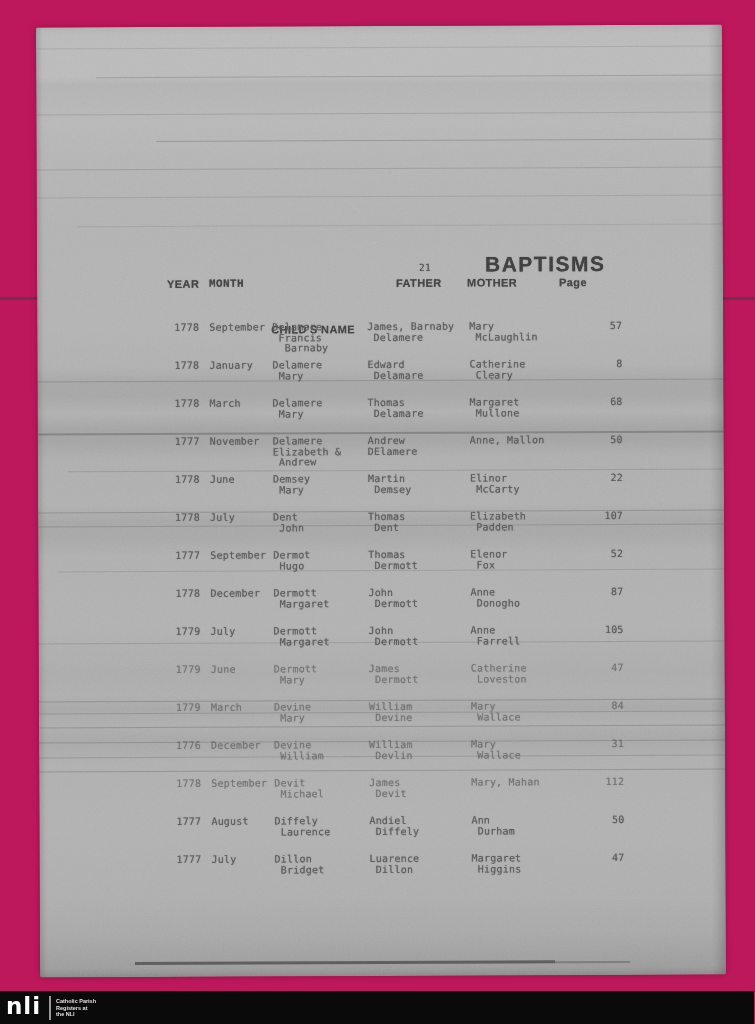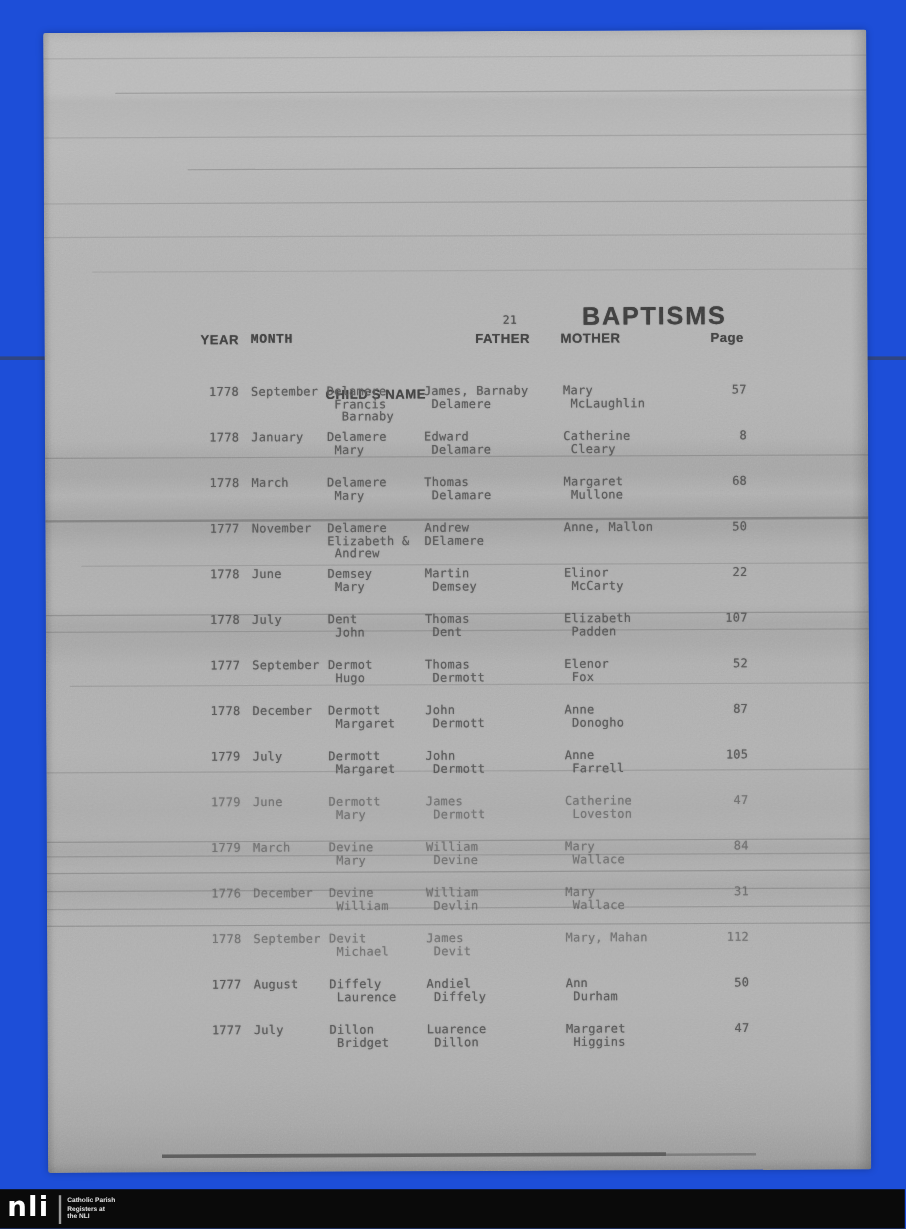--- a/index.html
+++ b/index.html
@@ -1,16 +1,16 @@
 <!DOCTYPE html>
 <html><head>
 <meta charset="utf-8">
 <style>
   html,body{margin:0;padding:0;background:#4d4d4d;}
-  .stage{position:relative;width:755px;height:1024px;background:#1d4ed8;overflow:hidden;
+  .stage{position:relative;width:755px;height:1024px;background:#be185d;overflow:hidden;
          font-family:"DejaVu Sans Mono",monospace;}
   
   .bg-line{position:absolute;left:0;top:297px;width:755px;height:3px;background:#3e3e3e;opacity:.55;z-index:0;}
 
   
   .page{position:absolute;left:38px;top:26px;width:686px;height:950px;z-index:1;
         transform:rotate(-0.25deg);border-radius:2px;overflow:hidden;
         background:
           linear-gradient(90deg, rgba(0,0,0,.10) 0px, rgba(0,0,0,0) 6px, rgba(0,0,0,0) 672px, rgba(0,0,0,.14) 686px),
           linear-gradient(180deg,
@@ -29,29 +29,29 @@
          letter-spacing:.2px;text-shadow:0 0 1px rgba(90,90,90,.85);}
   .hdr{position:absolute;font-family:"Liberation Sans",sans-serif;font-weight:bold;
        font-size:11px;letter-spacing:.4px;color:#3c3c3c;text-shadow:0 0 .8px rgba(70,70,70,.8);}
   .pg-num{position:absolute;left:382px;top:237px;font-size:9.5px;color:#4a4a4a;text-shadow:0 0 1px rgba(80,80,80,.8);}
   .title{position:absolute;left:448px;top:227px;font-family:"Liberation Sans",sans-serif;
          font-weight:bold;font-size:21px;letter-spacing:1.5px;color:#383838;
          text-shadow:0 0 .9px rgba(60,60,60,.9);}
 
   .col-year{left:130px;top:251px;}  .col-month{left:172px;top:251px;font-family:Liberation Mono, monospace;}
   .col-child{left:234px;top:251px;margin-top:46px;} .col-father{left:327px;top:251px;padding-left:32px;}
-  .col-mother{left:430px;top:251px;}.col-page{left:555px;top:251px;}
+  .col-mother{left:430px;top:251px;}.col-page{left:522px;top:251px;}
 
   .rows{position:absolute;left:0;top:296px;width:686px;}
   .row{position:relative;height:38px;}
   .row.faded{opacity:.7;}
   .cell{position:absolute;top:0;white-space:pre;color:#565656;font-size:10px;line-height:10.5px;
         letter-spacing:.2px;text-shadow:0 0 1px rgba(90,90,90,.85);}
   .c-year{left:137px;}  .c-month{left:172px;} .c-child{left:235px;}
-  .c-father{left:316px;}.c-mother{left:432px;}
+  .c-father{left:330px;}.c-mother{left:432px;}
   .c-page{left:500px;width:85px;text-align:right;}
 
   
   .footer{position:absolute;left:0;bottom:0;width:754px;height:33px;background:#0a0a0a;z-index:2;
           font-family:"Liberation Sans",sans-serif;color:#fff;}
   .nli-logo{position:absolute;left:6px;top:2px;font-family:"DejaVu Sans",sans-serif;
             font-weight:800;font-size:23px;letter-spacing:1px;color:#fff;}
   .footer-divider{position:absolute;left:49px;top:5px;width:2px;height:24px;background:#9a9a9a;}
   .footer-caption{position:absolute;left:56px;top:7px;font-size:5.5px;line-height:6.5px;
                   font-weight:bold;color:#e2e2e2;white-space:pre;}

